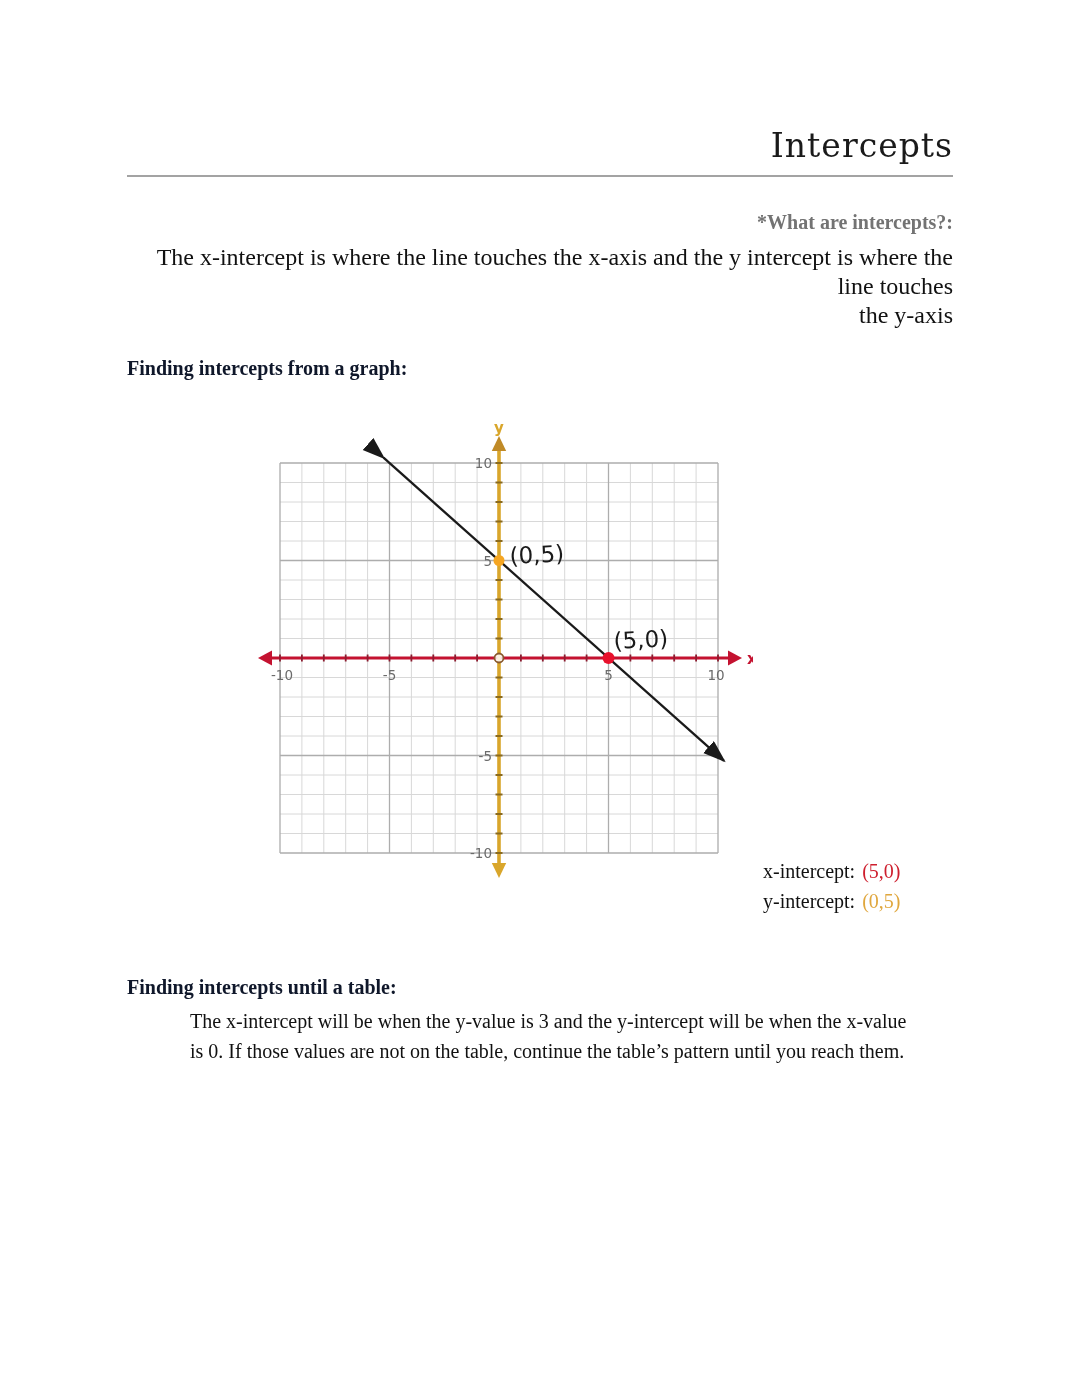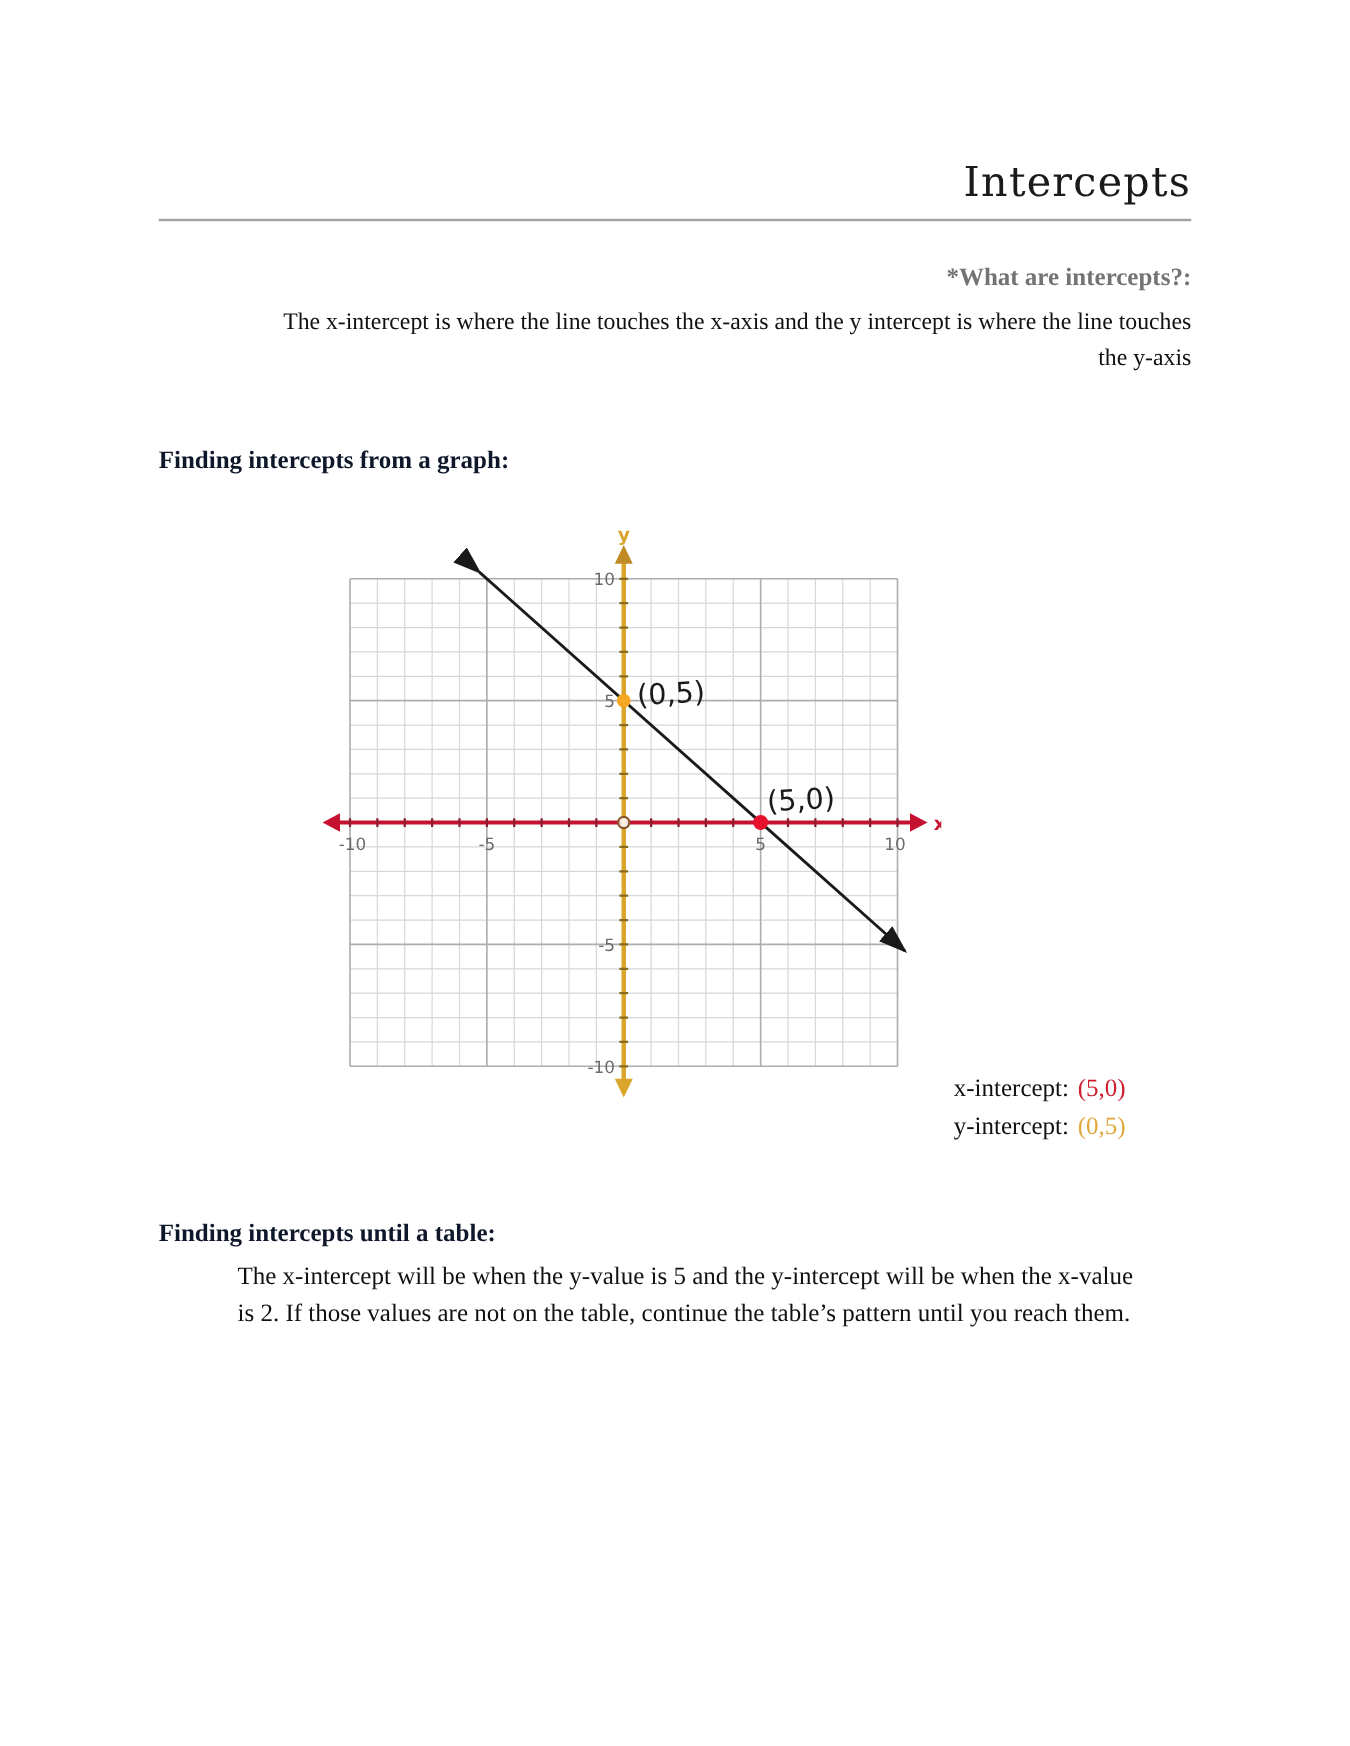--- a/index.html
+++ b/index.html
@@ -40,21 +40,21 @@
     font-weight: bold;
     color: #737373;
     white-space: nowrap;
   }
   .intro-body {
     position: absolute;
     top: 243px;
     left: 127px;
     right: 127px;
     text-align: right;
-    font-size: 19px;
+    font-size: 24px;
     line-height: 29px;
     color: #111111;
   }
   .sec-heading {
     position: absolute;
     left: 127px;
     font-size: 20px;
     font-weight: bold;
     color: #0f172a;
     white-space: nowrap;
@@ -179,17 +179,17 @@
     <div>
       <span>x-intercept:</span><span class="val val-red">(5,0)</span>
     </div>
     <div>
       <span>y-intercept:</span><span class="val val-gold">(0,5)</span>
     </div>
   </div>
 
   <div class="sec-heading sec2-heading">Finding intercepts until a table:</div>
   <div class="sec2-body">
-    <div>The x-intercept will be when the y-value is 5 and the y-intercept will be when the x-value</div>
-    <div>is 2. If those values are not on the table, continue the table’s pattern until you reach them.</div>
+    <div>The x-intercept will be when the y-value is 3 and the y-intercept will be when the x-value</div>
+    <div>is 0. If those values are not on the table, continue the table’s pattern until you reach them.</div>
   </div>
 
 </div>
 
 </body></html>

